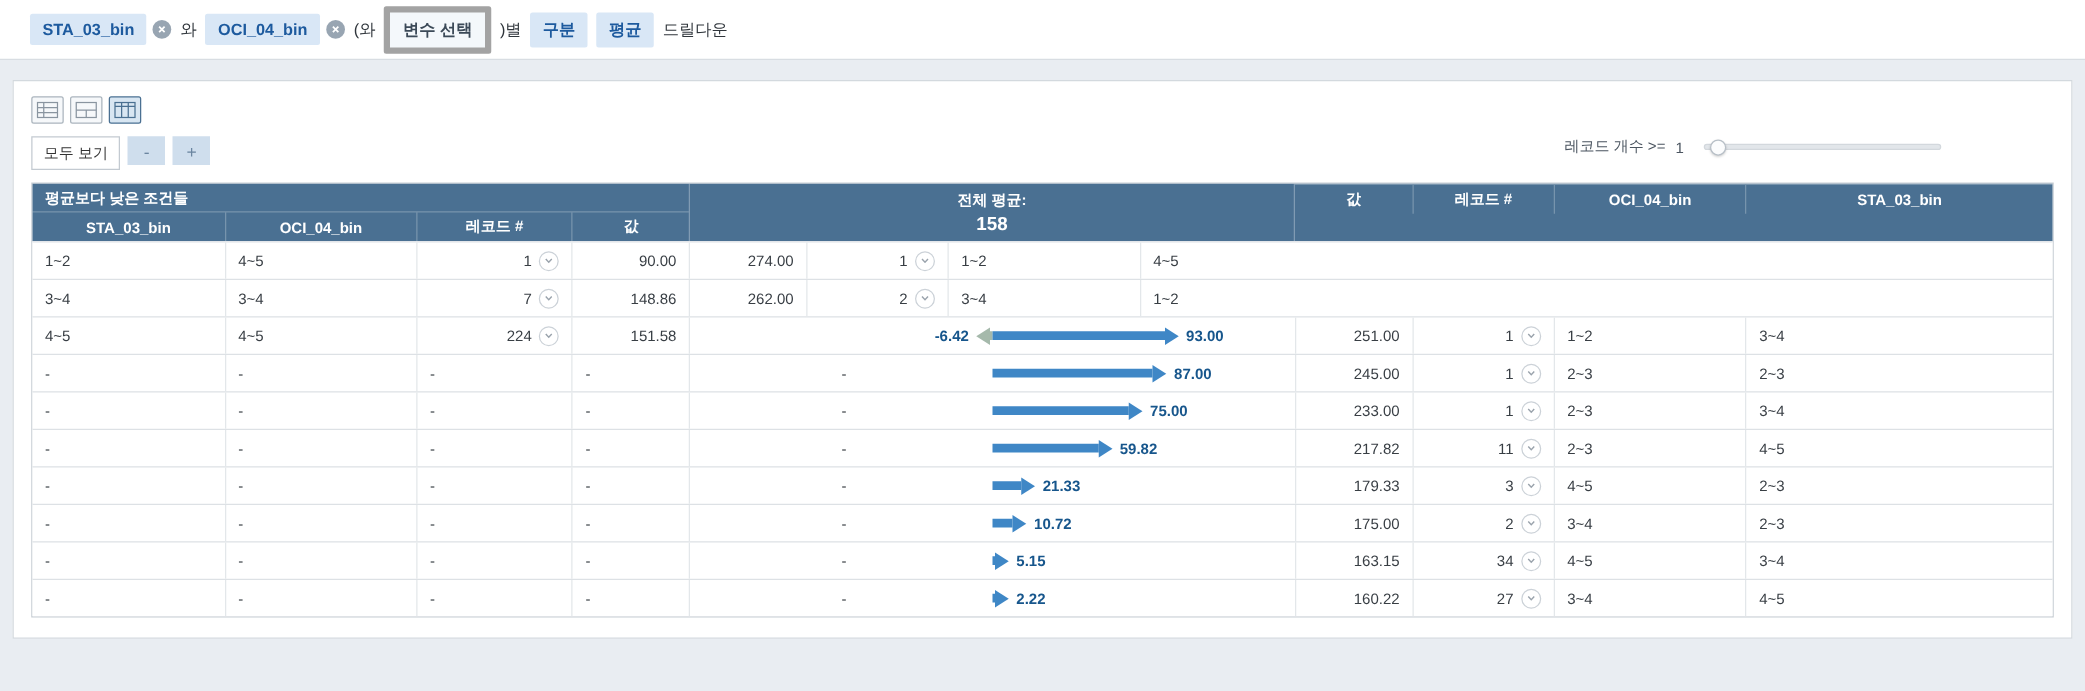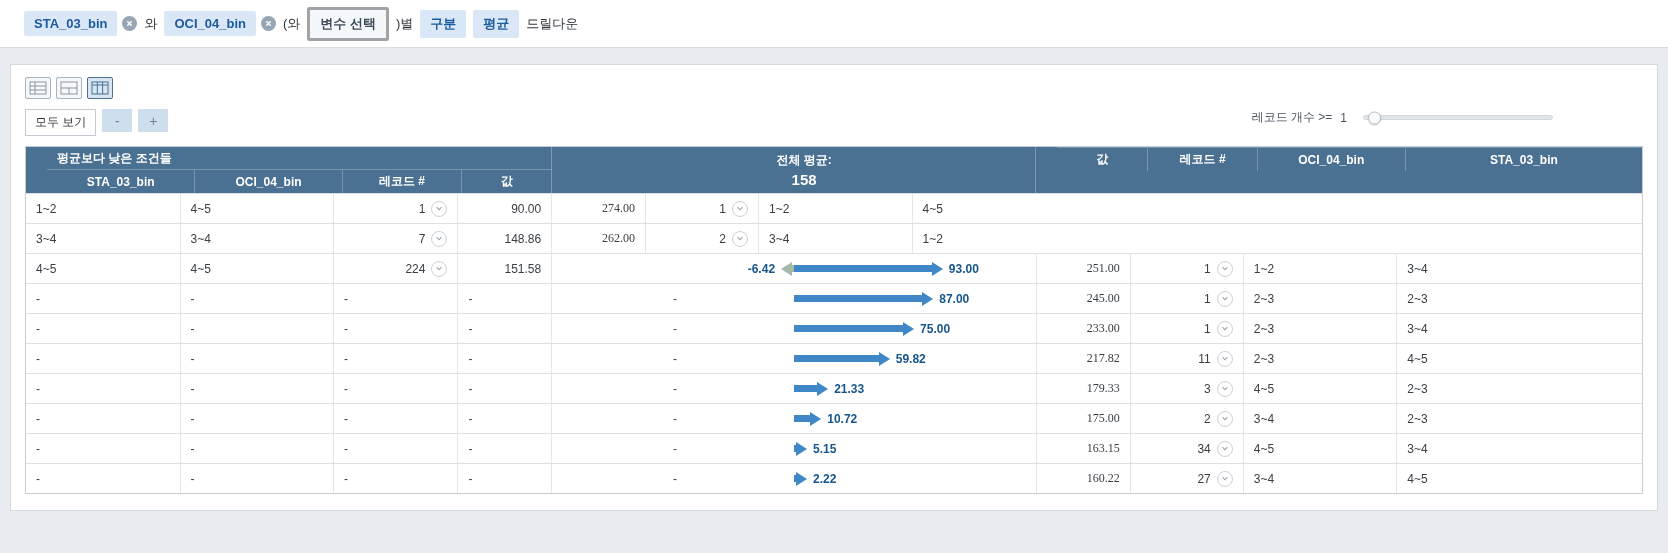--- a/index.html
+++ b/index.html
@@ -30,21 +30,21 @@
     padding: 5px 10px;
     border-radius: 2px;
     border: none;
     display: inline-flex;
     align-items: center;
     cursor: pointer;
     font-family: inherit;
   }
   .select-chip {
     background: #f4f8fb;
-    border: 3px solid #a3a3a3;
+    border: 5px solid #a3a3a3;
     color: #3c4a58;
     font-weight: bold;
   }
   .remove {
     width: 15px; height: 15px;
     border-radius: 50%;
     background: #98a5b2;
     display: inline-flex;
     align-items: center;
     justify-content: center;
@@ -116,21 +116,21 @@
     border: 1px solid #b7bfc7;
     border-radius: 50%;
     box-shadow: 0 1px 2px rgba(0,0,0,.18);
     cursor: grab;
   }
 
   
   .dtable { border: 1px solid #c6cdd3; }
 
   .thead { display: flex; background: var(--header-bg, #4a7092); color: #fff; }
-  .h-sec { display: flex; flex-direction: column; padding-left: 21px; }
+  .h-sec { display: flex; flex-direction: column; }
   .h-left  { width: 32.5%; }
   .h-mid   { width: 30%; border-left: 1px solid rgba(255,255,255,.3); border-right: 1px solid rgba(255,255,255,.3);
              display: flex; flex-direction: column; align-items: center; justify-content: center; gap: 2px; }
   .h-right { width: 37.5%; }
   .group-title { height: 22px; display: flex; align-items: center; padding: 0 10px; font-size: 12px; font-weight: bold; }
   .h-right .group-title { justify-content: flex-end; }
   .col-row { display: flex; height: 24px; border-top: 1px solid rgba(255,255,255,.25); }
   .col-h { display: flex; align-items: center; justify-content: center; font-size: 12px; font-weight: bold;
            border-left: 1px solid rgba(255,255,255,.25); }
   .col-row .col-h:first-child { border-left: none; }
@@ -151,21 +151,21 @@
     padding: 0 10px;
     border-left: 1px solid #e3e7ea;
     font-size: 12px; color: #383e44;
     overflow: hidden; white-space: nowrap;
   }
   .trow > :first-child { border-left: none; }
   .align-right { justify-content: flex-end; }
 
   .w-l0 { width: 9.5%; }  .w-l1 { width: 9.5%; }  .w-l2 { width: 7.7%; }  .w-l3 { width: 5.8%; }
   .w-mid { width: 30%; }
-  .w-r0 { width: 5.8%; font-family: Liberation Serif, serif; }  .w-r1 { width: 7%; }    .w-r2 { width: 9.5%; }  .w-r3 { width: 15.2%; }
+  .w-r0 { width: 5.8%; }  .w-r1 { width: 7%; }    .w-r2 { width: 9.5%; }  .w-r3 { width: 15.2%; }
 
   .dd {
     margin-left: 6px;
     width: 16px; height: 16px;
     border: 1px solid #ccd2d8;
     border-radius: 50%;
     display: inline-flex; align-items: center; justify-content: center;
     flex: none; cursor: pointer; background: #fff;
   }
   .dd svg { width: 8px; height: 5px; stroke: #9aa3ac; fill: none; stroke-width: 1.4; }

